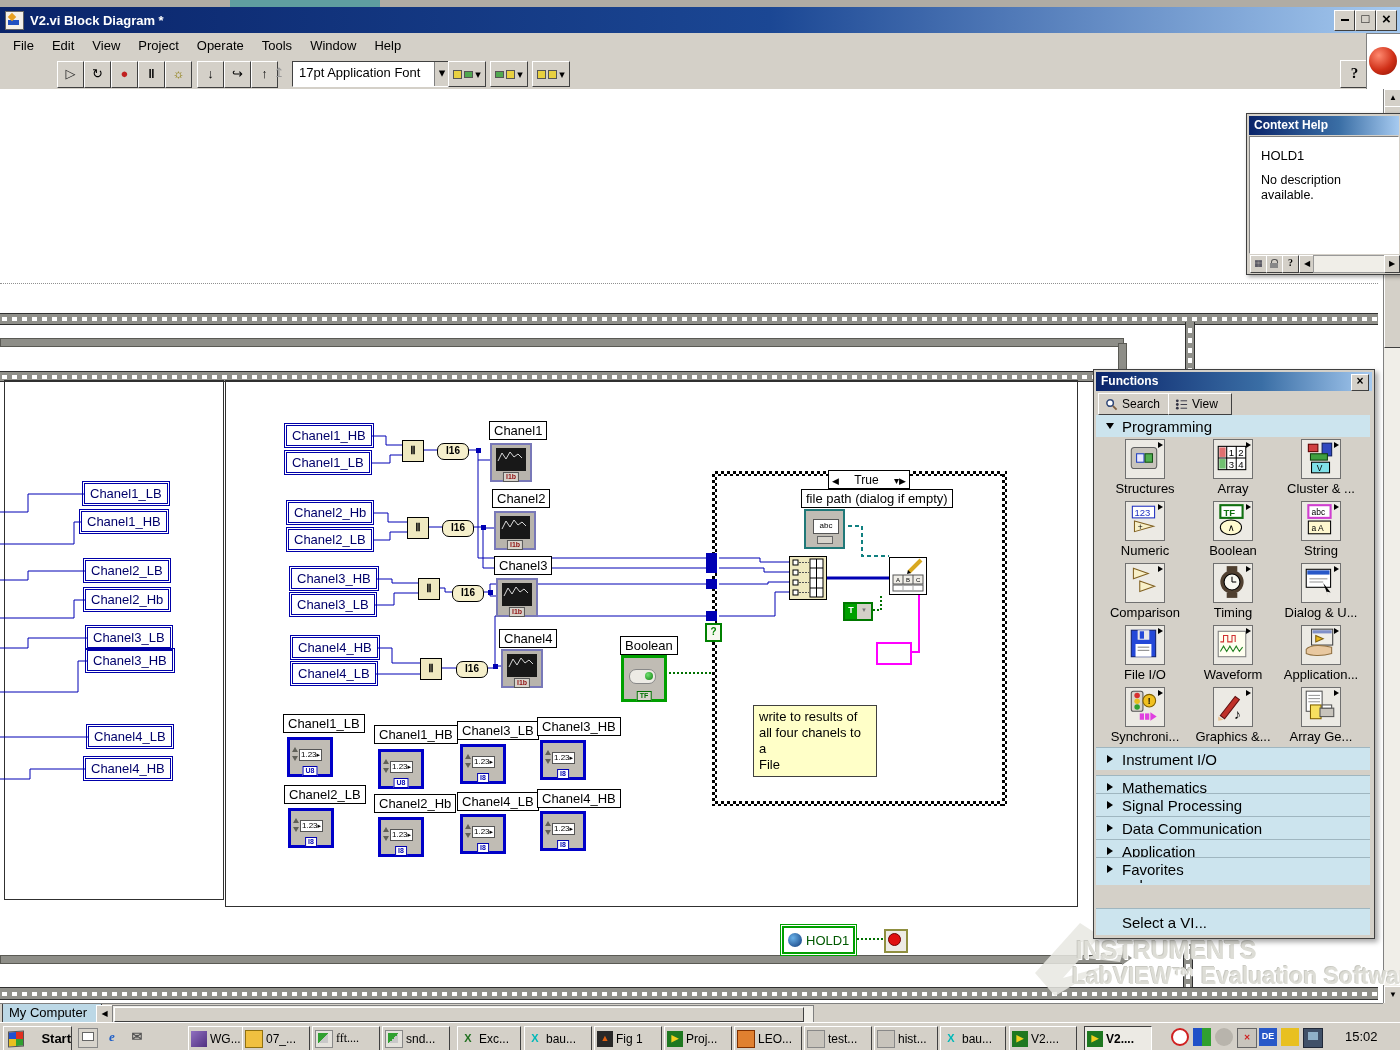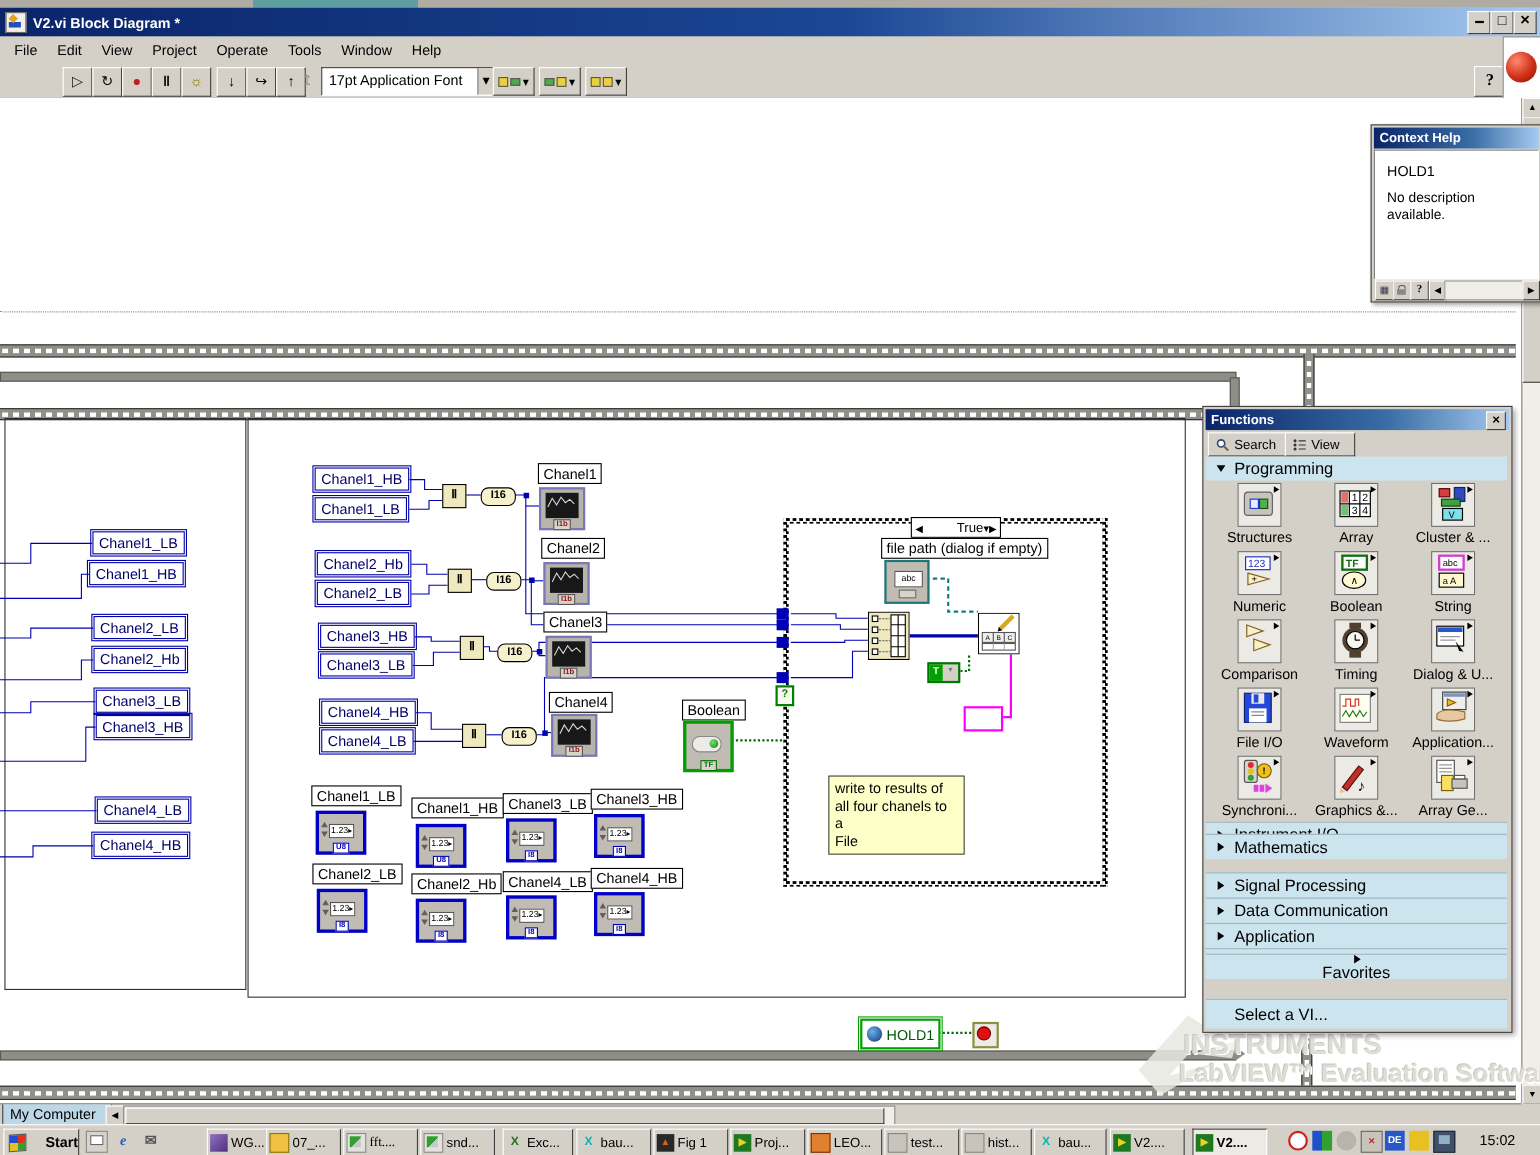--- a/index.html
+++ b/index.html
@@ -351,21 +351,21 @@
       </div>
     <span class="ctag">I1b</span>
   </div>
 
   <div class="cb" style="left:712px;top:471px;width:295px;height:5px;"></div>
   <div class="cb" style="left:712px;top:801px;width:295px;height:5px;"></div>
   <div class="cb" style="left:712px;top:471px;width:5px;height:335px;"></div>
   <div class="cb" style="left:1002px;top:471px;width:5px;height:335px;"></div>
   <div id="casesel" class="abs">
     <span class="la"></span>
-    <span style="flex:1;text-align:right;">True</span>
+    <span style="flex:1;text-align:center;">True</span>
     <span class="dna"></span>
     <span class="ra"></span>
   </div>
   <div class="flabel" style="left:801px;top:489px;z-index:3;">file path (dialog if empty)</div>
   <div class="pathic" style="left:804px;top:509px;">
     <div class="pbox">abc</div>
     <div class="ptab"></div>
   </div>
   <div class="abs" style="left:789px;top:556px;width:38px;height:44px;z-index:2;">
     <svg width="38" height="44" viewBox="0 0 38 44">
@@ -717,41 +717,41 @@
               <rect x="19" y="16" width="9" height="3" fill="#fff" stroke="#555"></rect>
             </svg>
           </div>
         <div class="plbl">Array Ge...</div>
         </div>
     </div>
     <div class="hdrrow catrow" style="top:377px;">
         <span class="tri-r"></span>
         <span>Instrument I/O</span>
       </div>
-    <div class="hdrrow catrow" style="top:388px;">
+    <div class="hdrrow catrow" style="top:405px;">
         <span class="tri-r"></span>
         <span>Mathematics</span>
       </div>
     <div class="hdrrow catrow" style="top:423px;">
         <span class="tri-r"></span>
         <span>Signal Processing</span>
       </div>
     <div class="hdrrow catrow" style="top:446px;">
         <span class="tri-r"></span>
         <span>Data Communication</span>
       </div>
     <div class="hdrrow catrow" style="top:469px;">
         <span class="tri-r"></span>
         <span>Application</span>
       </div>
     <div class="hdrrow catrow" style="top:492px;text-align:right;">
         <span class="tri-r"></span>
         <span>Express</span>
       </div>
-    <div class="hdrrow catrow" style="top:497px;flex-direction:column;">
+    <div class="hdrrow catrow" style="top:487px;">
         <span class="tri-r"></span>
         <span>Favorites</span>
       </div>
     <div class="hdrrow catrow" style="top:538px;height:26px;">
         <span style="width:26px;"></span>
         <span>Select a VI...</span>
       </div>
   </div>
 
   <div id="vsb" class="abs">

